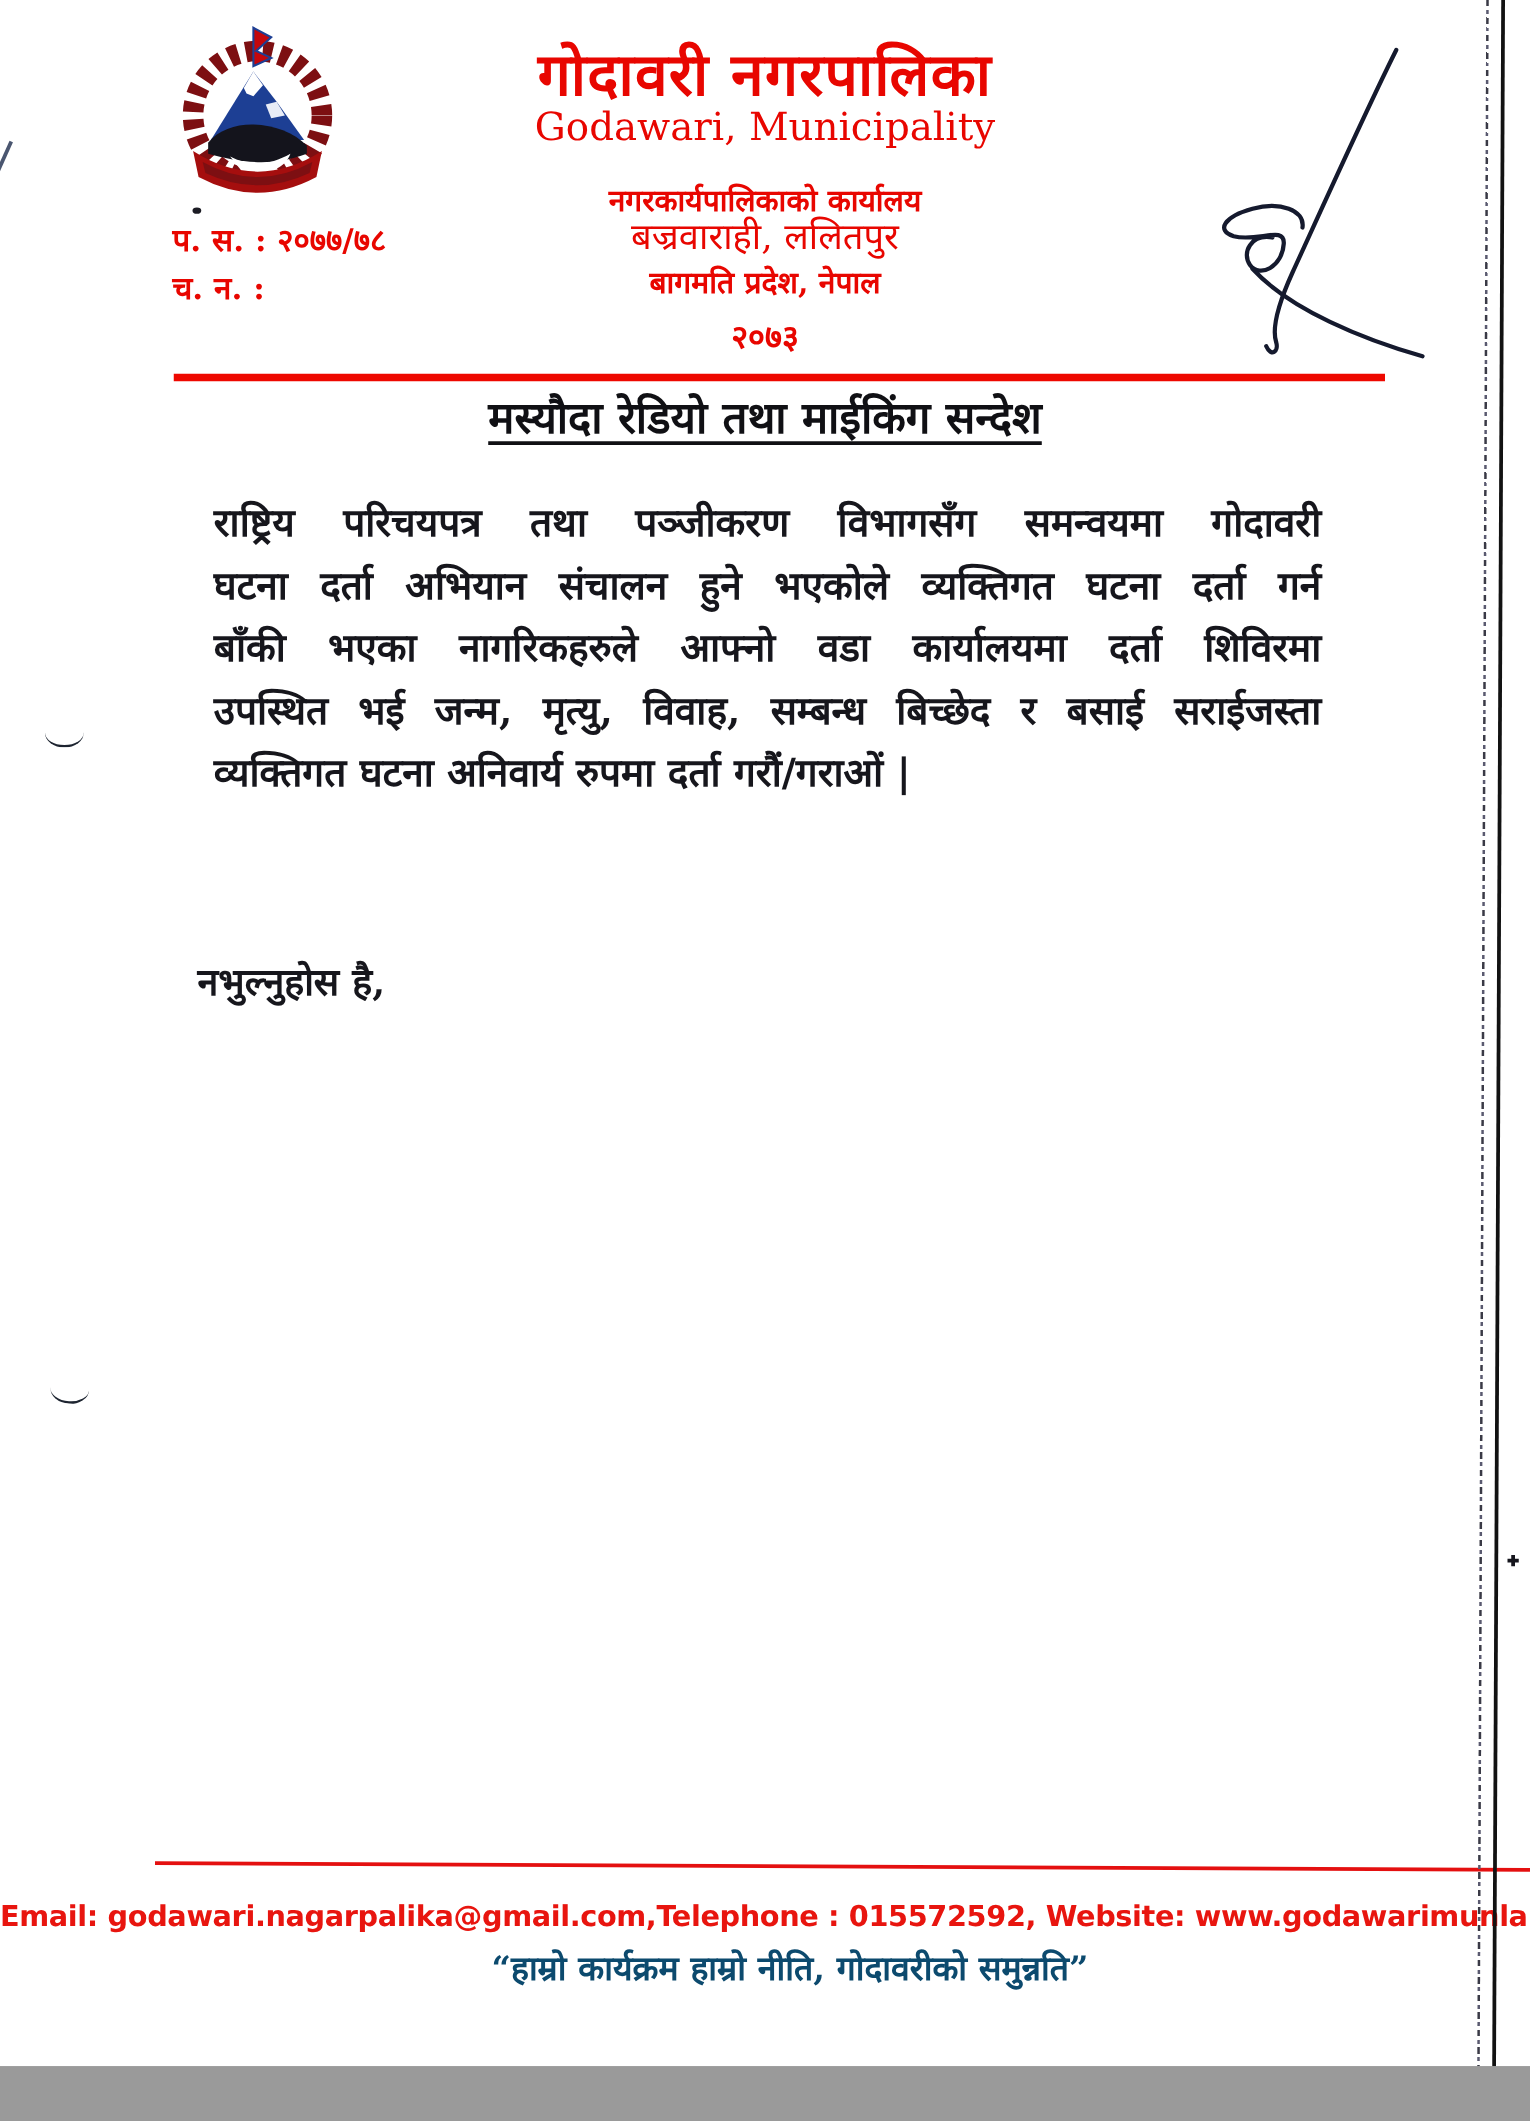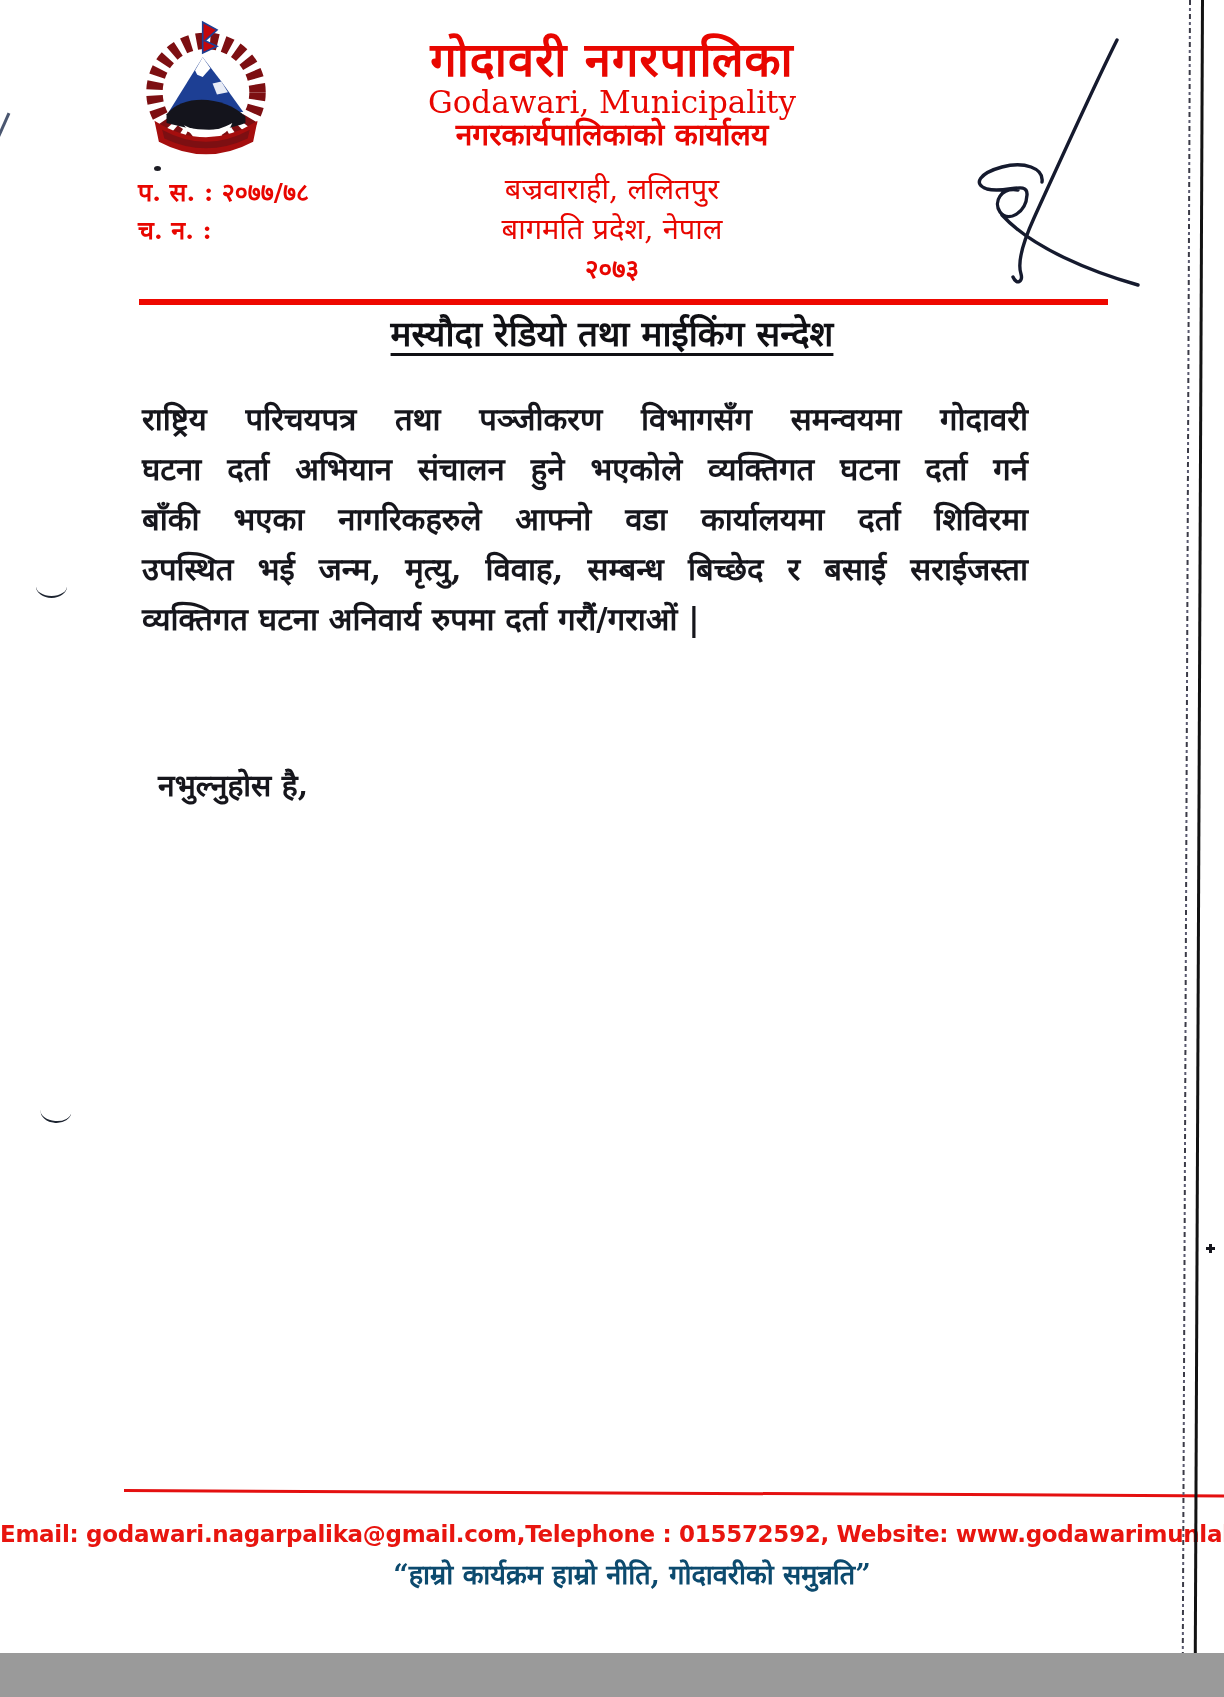--- a/index.html
+++ b/index.html
@@ -6,38 +6,38 @@
   .page{
     position:relative;width:1224px;height:1653px;margin:0 auto;
     background:#ffffff;overflow:hidden;
     font-family:"DejaVu Serif","Liberation Serif",serif;
   }
   
   .emblem{position:absolute;left:140px;top:20px;width:132px;height:148px;}
   .hdr{position:absolute;left:0;width:100%;text-align:center;color:#e80600;}
   .org-np{top:26px;font-size:47px;font-weight:bold;letter-spacing:1px;}
   .org-en{top:84px;font-size:31px;}
-  .office{top:113px;font-size:30px;font-weight:600;}
+  .office{top:143px;font-size:24px;font-weight:600;}
   .place{top:168px;font-size:29px;font-weight:400;}
-  .province{top:208px;font-size:29px;font-weight:400;}
+  .province{top:208px;font-size:24px;font-weight:700;}
   .year{top:250px;font-size:26px;font-weight:600;}
   .refs{position:absolute;left:138px;top:174px;color:#e80600;font-weight:bold;font-size:25px;line-height:38px;white-space:nowrap;}
   
   .pen-mark{position:absolute;left:930px;top:22px;width:235px;height:275px;}
   
   .red-rule{position:absolute;left:139px;top:299px;width:969px;height:6px;background:#ee0800;}
   .footer-rule{position:absolute;left:124px;top:1489px;width:1100px;height:2.5px;background:#e41010;transform:rotate(0.28deg);transform-origin:left center;}
   
   .doc-title{
     position:absolute;left:0;top:309px;width:100%;text-align:center;
     color:#101014;font-size:35px;font-weight:bold;
     text-decoration:underline;text-decoration-thickness:2.5px;text-underline-offset:7px;
   }
   
-  .para{position:absolute;left:142px;top:394px;width:886px;color:#16161c;}
+  .para{position:absolute;left:171px;top:394px;width:886px;color:#16161c;}
   .para-line{font-size:31px;font-weight:600;line-height:50px;height:50px;text-align:justify;text-align-last:justify;white-space:nowrap;}
   .para-line.last{text-align-last:left;}
   .note{position:absolute;left:158px;top:764px;font-size:30px;font-weight:600;color:#16161c;white-space:nowrap;}
   .campaign{position:absolute;left:158px;top:838px;color:#16161c;}
   .campaign-line{font-size:29px;font-weight:600;line-height:46px;height:46px;white-space:nowrap;}
   
   .footer-contact{
     position:absolute;left:0;top:1521px;width:100%;text-align:center;
     color:#e8150f;font-size:23px;font-weight:bold;white-space:nowrap;
     font-family:"DejaVu Sans","Liberation Sans",sans-serif;letter-spacing:-0.3px;

